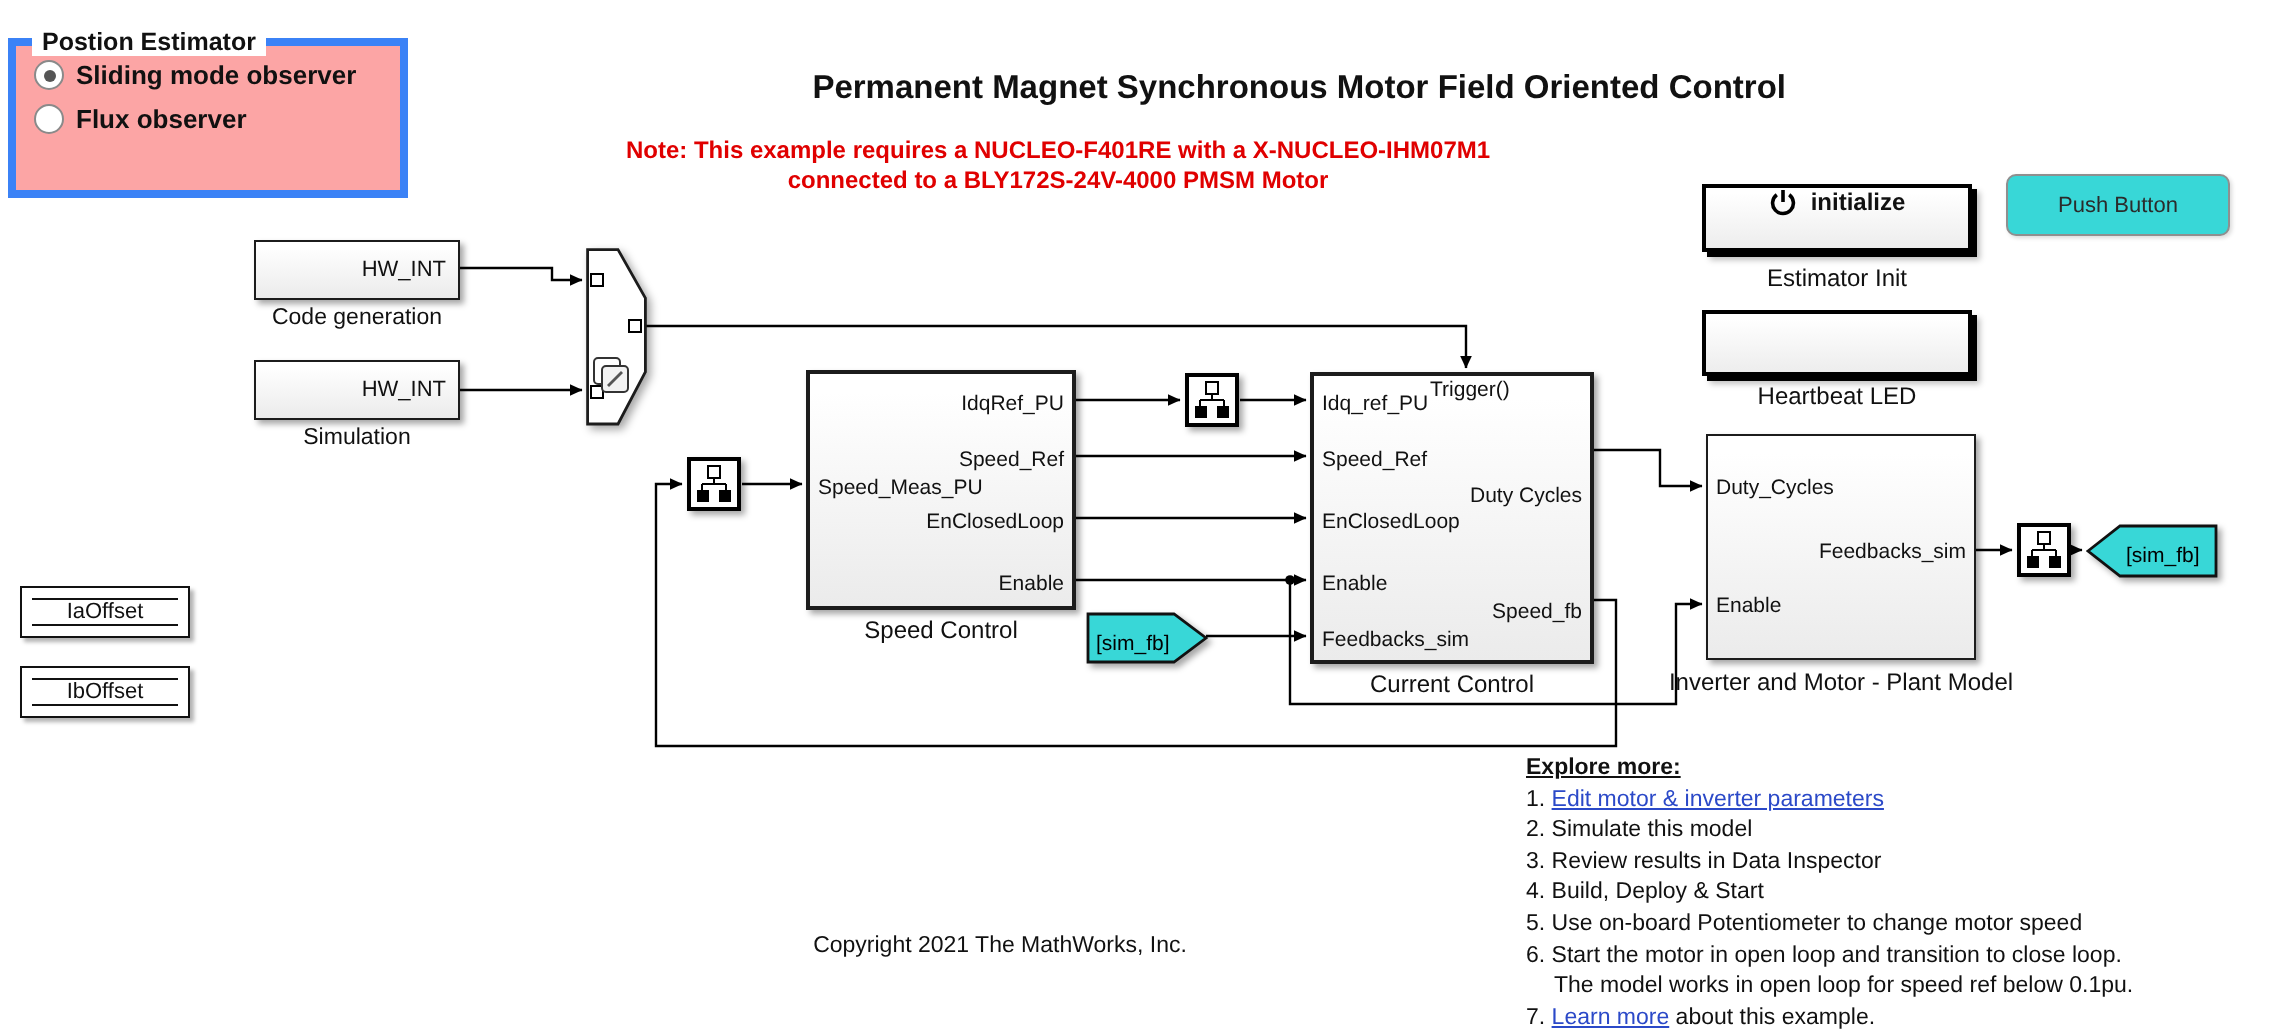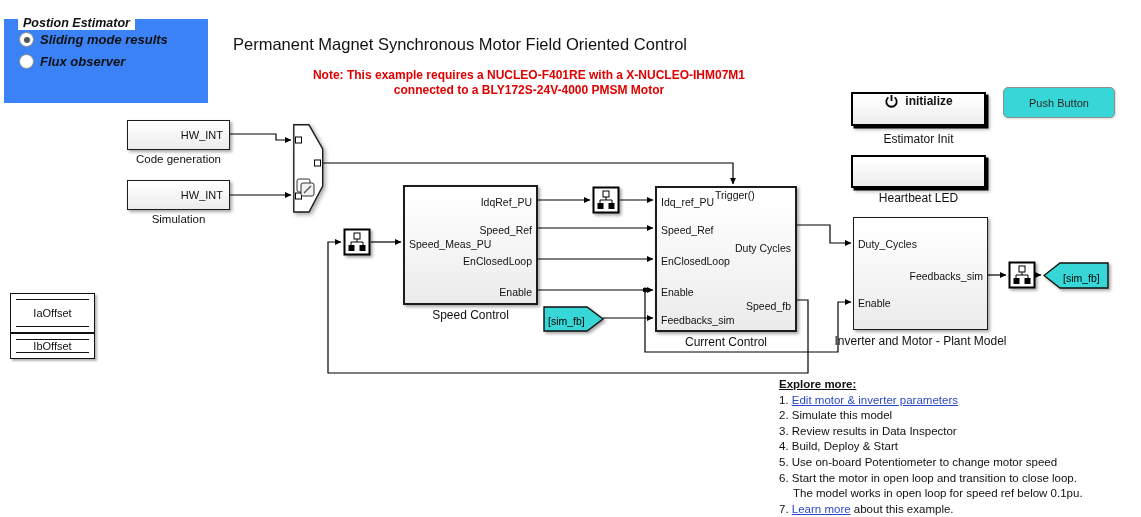--- a/index.html
+++ b/index.html
@@ -3,29 +3,29 @@
 <meta charset="utf-8">
 <style>
   html,body{margin:0;padding:0;background:#fff;}
   #canvas{position:relative;width:1141px;height:517px;background:#ffffff;overflow:hidden;
           font-family:"Liberation Sans",sans-serif;color:#111;}
   .abs{position:absolute;}
   
   svg.wires{position:absolute;left:0;top:0;pointer-events:none;}
   .wire{fill:none;stroke:#000;stroke-width:1.2;}
   
-  .panel{border:6px solid #3b82f6;background:#3b82f6;font-style:italic;}
+  .panel{border:4px solid #3b82f6;background:#fca5a5;}
   .panel-title{position:absolute;top:-9px;left:8px;background:#fff;padding:0 5px;
                font-size:12.5px;font-weight:bold;}
   .radio-row{display:flex;align-items:center;gap:6px;margin:7px 0 0 9px;font-size:13px;font-weight:bold;}
   .radio-dot{width:13px;height:13px;border-radius:50%;border:1px solid #8a8a8a;background:#fff;
              display:inline-flex;align-items:center;justify-content:center;flex:0 0 13px;}
   .radio-dot.selected::after{content:"";width:6px;height:6px;border-radius:50%;background:#555;}
   
-  .model-title{font-size:16.5px;font-weight:normal;text-align:left;}
+  .model-title{font-size:16.5px;font-weight:bold;text-align:right;}
   .model-note{font-size:12px;font-weight:bold;color:#E00000;text-align:center;line-height:14.5px;}
   
   .blk{background:linear-gradient(180deg,#ffffff 8%,#ebebeb 100%);border:1px solid #1c1c1c;
        box-shadow:2px 2px 3px rgba(0,0,0,0.35);box-sizing:border-box;}
   .subsys{border-width:2px;}
   .subsys-heavy{border-width:2.5px;}
   .thickblk{border:2px solid #000;box-shadow:2.5px 2.5px 0 #000, 4px 4px 3px rgba(0,0,0,0.25);
             background:linear-gradient(180deg,#ffffff 8%,#ededed 100%);box-sizing:border-box;}
   .blk-label{font-size:11.5px;text-align:center;color:#111;}
   .port{position:absolute;font-size:10.5px;line-height:14px;height:14px;white-space:nowrap;}
@@ -39,21 +39,21 @@
           font-size:11px;}
   .dstore::before,.dstore::after{content:"";position:absolute;left:5px;right:5px;height:1px;background:#111;}
   .dstore::before{top:5px;} .dstore::after{bottom:5px;}
   
   .pushbtn{background:#38D7D7;border:1px solid #8f8f8f;border-radius:5px;
            display:flex;align-items:center;justify-content:center;font-size:11px;color:#2b2b2b;
            box-shadow:1px 1px 2px rgba(0,0,0,0.15);}
   .tag-text{position:absolute;font-size:10.5px;color:#000;top:50%;transform:translateY(-50%);white-space:nowrap;}
   .tagwrap{filter:drop-shadow(2px 2px 1.5px rgba(0,0,0,0.35));}
   
-  .explore{font-size:11.5px;line-height:15.6px;margin-left:16px;}
+  .explore{font-size:11.5px;line-height:15.6px;}
   .explore .head{font-weight:bold;text-decoration:underline;}
   .explore a{color:#2B49C8;text-decoration:underline;cursor:pointer;}
   .explore .cont{padding-left:14px;}
   .copyright{font-size:11.5px;text-align:center;}
   .init-content{display:flex;align-items:flex-start;justify-content:center;gap:6px;height:100%;
                 font-size:12px;font-weight:bold;}
 </style>
 </head>
 <body>
 
@@ -80,21 +80,21 @@
     <path class="wire" d="M797,225 H830 V243 H851" marker-end="url(#arr)"></path>
     <path class="wire" d="M988,275 H1006" marker-end="url(#arr)"></path>
     <path class="wire" d="M1036,275 H1041" marker-end="url(#arr)"></path>
     <circle cx="645" cy="290" r="2.4" fill="#000"></circle>
   </svg>
 
   <div class="abs panel" style="left:4px;top:19px;width:192px;height:72px;">
     <span class="panel-title">Postion Estimator</span>
     <div class="radio-row">
       <span class="radio-dot selected"></span>
-      <span>Sliding mode results</span>
+      <span>Sliding mode observer</span>
     </div>
     <div class="radio-row">
       <span class="radio-dot"></span>
       <span>Flux observer</span>
     </div>
   </div>
 
   <div class="abs model-title" style="left:233px;top:35px;width:660px;">Permanent Magnet Synchronous Motor Field Oriented Control</div>
   <div class="abs model-note" style="left:233px;top:68px;width:592px;">
     <div>Note: This example requires a NUCLEO-F401RE with a X-NUCLEO-IHM07M1</div>
@@ -206,21 +206,21 @@
         <path d="M4.4,3.4 A5.2,5.2 0 1,0 10.6,3.4" fill="none" stroke="#000" stroke-width="1.8"></path>
       </svg>
       <span>initialize</span>
     </div>
   </div>
   <div class="abs blk-label" style="left:851px;top:132px;width:135px;font-size:12px;">Estimator Init</div>
 
   <div class="abs thickblk" style="left:851px;top:155px;width:135px;height:33px;"></div>
   <div class="abs blk-label" style="left:851px;top:191px;width:135px;font-size:12px;">Heartbeat LED</div>
 
-  <div class="abs dstore" style="left:10px;top:293px;width:85px;height:40px;">
+  <div class="abs dstore" style="left:10px;top:293px;width:85px;height:26px;">
     <span>IaOffset</span>
   </div>
   <div class="abs dstore" style="left:10px;top:333px;width:85px;height:26px;">
     <span>IbOffset</span>
   </div>
 
   <div class="abs explore" style="left:763px;top:377px;width:345px;">
     <div class="head">Explore more:</div>
     <div>
       <span>1.</span>
@@ -239,14 +239,15 @@
       <span>Use on-board Potentiometer to change motor speed</span></div>
     <div>
       <span>6.</span>
       <span>Start the motor in open loop and transition to close loop.</span></div>
     <div class="cont">The model works in open loop for speed ref below 0.1pu.</div>
     <div>
       <span>7.</span>
       <a>Learn more</a><span> about this example.</span></div>
   </div>
 
+  <div class="abs copyright" style="left:350px;top:467px;width:300px;">Copyright 2021 The MathWorks, Inc.</div>
 
 </div>
 
 </body></html>

